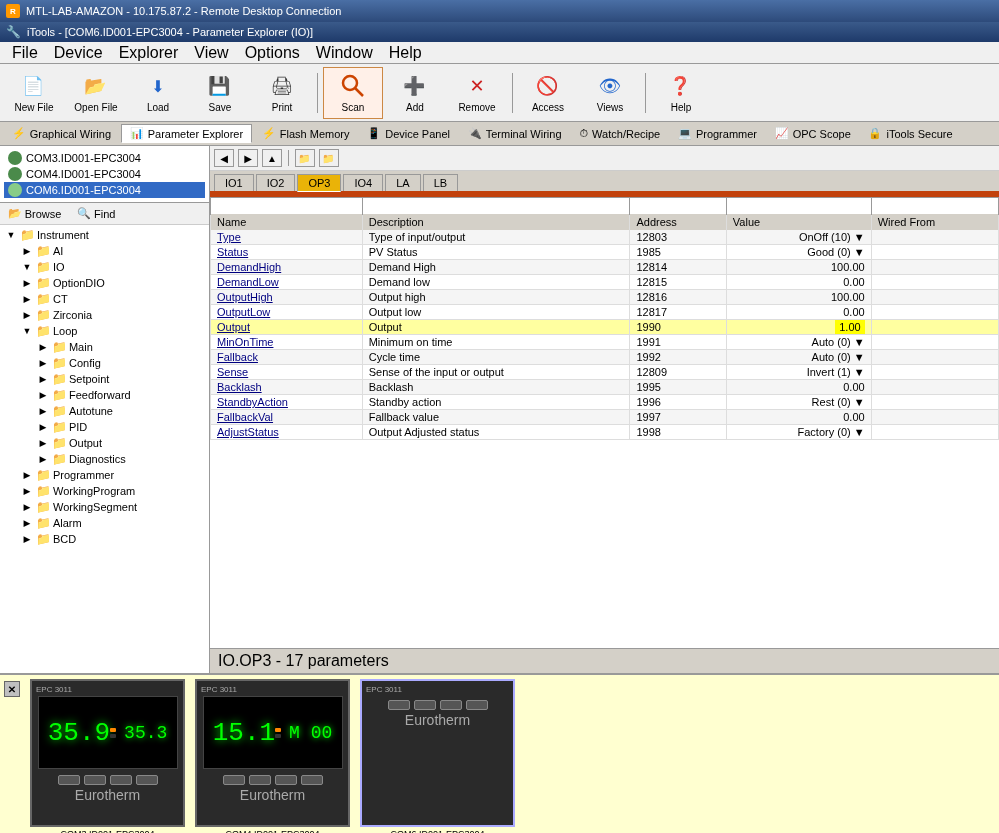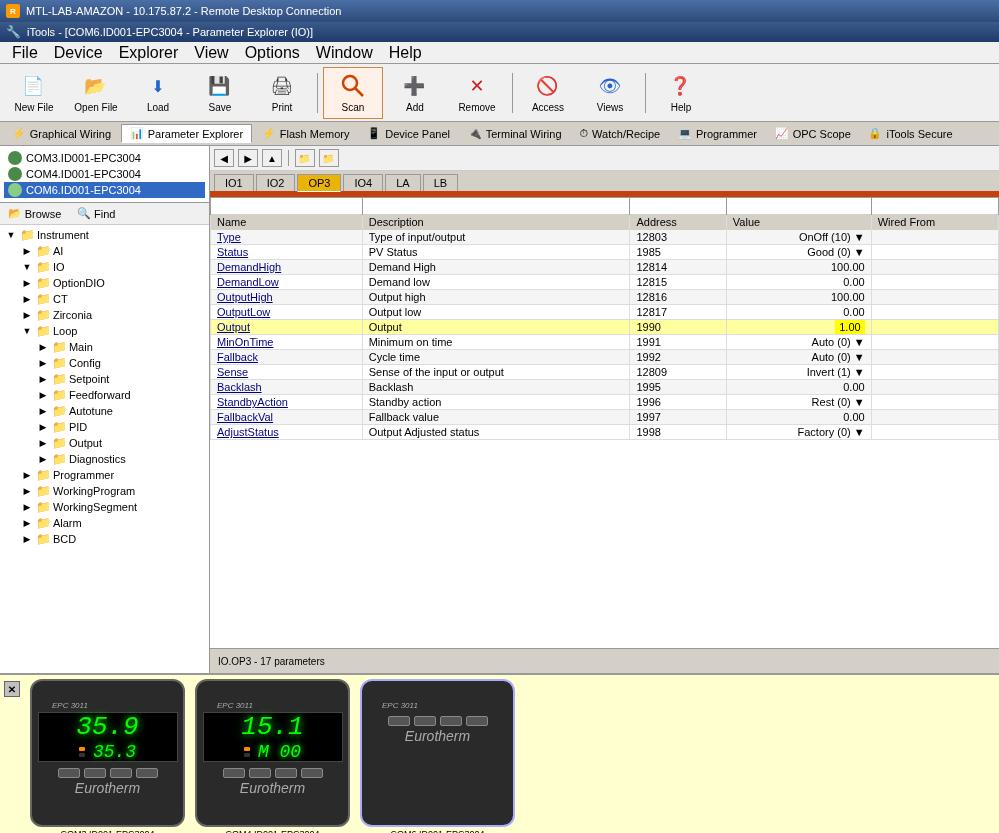--- a/index.html
+++ b/index.html
@@ -60,28 +60,28 @@
     .param-table { overflow-y: auto; flex: 1; }
     table { width: 100%; border-collapse: collapse; font-size: 11px; }
     th { background: #d4d0c8; border: 1px solid #999; padding: 2px 6px; text-align: left; font-weight: normal; position: sticky; top: 16px; }
     td { border: 1px solid #ddd; padding: 1px 6px; }
     tr:nth-child(even) { background: #f5f5f5; }
     .row-selected td { background: #ffffa0; }
     .value-yellow { background: #ffff00; padding: 1px 4px; }
     .col-name { color: #000080; text-decoration: underline; }
     
     
-    .status-bar { background: #d4d0c8; border-top: 1px solid #999; padding: 12px 8px; font-size: 10px; height: 24px; display: flex; align-items: center; }
+    .status-bar { background: #d4d0c8; border-top: 1px solid #999; padding: 12px 8px; font-size: 16px; height: 24px; display: flex; align-items: center; }
     
     
     .bottom-panel { height: 160px; background: #ffffd0; border-top: 2px solid #999; display: flex; align-items: flex-start; padding: 4px; gap: 10px; }
     .close-btn-small { width: 16px; height: 16px; background: #c0c0c0; border: 1px solid #666; display: flex; align-items: center; justify-content: center; cursor: pointer; font-size: 10px; font-weight: bold; margin-top: 2px; }
-    .device-display { width: 155px; height: 148px; background: #2a2a2a; border: 2px solid #666; border-radius: 12px; display: flex; flex-direction: column; align-items: center; padding: 20px; gap: 2px; font-style: italic; }
+    .device-display { width: 155px; height: 148px; background: #2a2a2a; border: 2px solid #666; border-radius: 0; display: flex; flex-direction: column; align-items: center; padding: 4px; gap: 2px; }
     .device-display-top { font-size: 8px; color: #aaa; text-align: left; width: 100%; }
-    .display-screen { width: 140px; height: 50px; background: #000; border: 1px solid #444; display: flex; flex-direction: column; align-items: center; justify-content: center; padding: 4px; }
+    .display-screen { width: 140px; height: 73px; background: #000; border: 1px solid #444; display: flex; flex-direction: row; align-items: center; justify-content: center; padding: 4px; }
     .display-value-large { font-size: 26px; color: #00ff00; font-family: 'Courier New', monospace; text-shadow: 0 0 8px #00ff00; }
     .display-value-small { font-size: 18px; color: #00ff00; font-family: 'Courier New', monospace; text-shadow: 0 0 6px #00ff00; }
     .device-buttons { display: flex; gap: 4px; margin-top: 4px; }
     .device-btn { width: 22px; height: 10px; background: #555; border: 1px solid #888; border-radius: 2px; cursor: pointer; }
     .eurotherm-label { font-size: 14px; color: #aaa; }
     .device-name-label { font-size: 9px; color: #000; text-align: center; margin-top: 2px; }
     
     
     .ico-new { color: #2266cc; font-size: 18px; }
     .ico-open { color: #e8a020; font-size: 18px; }

